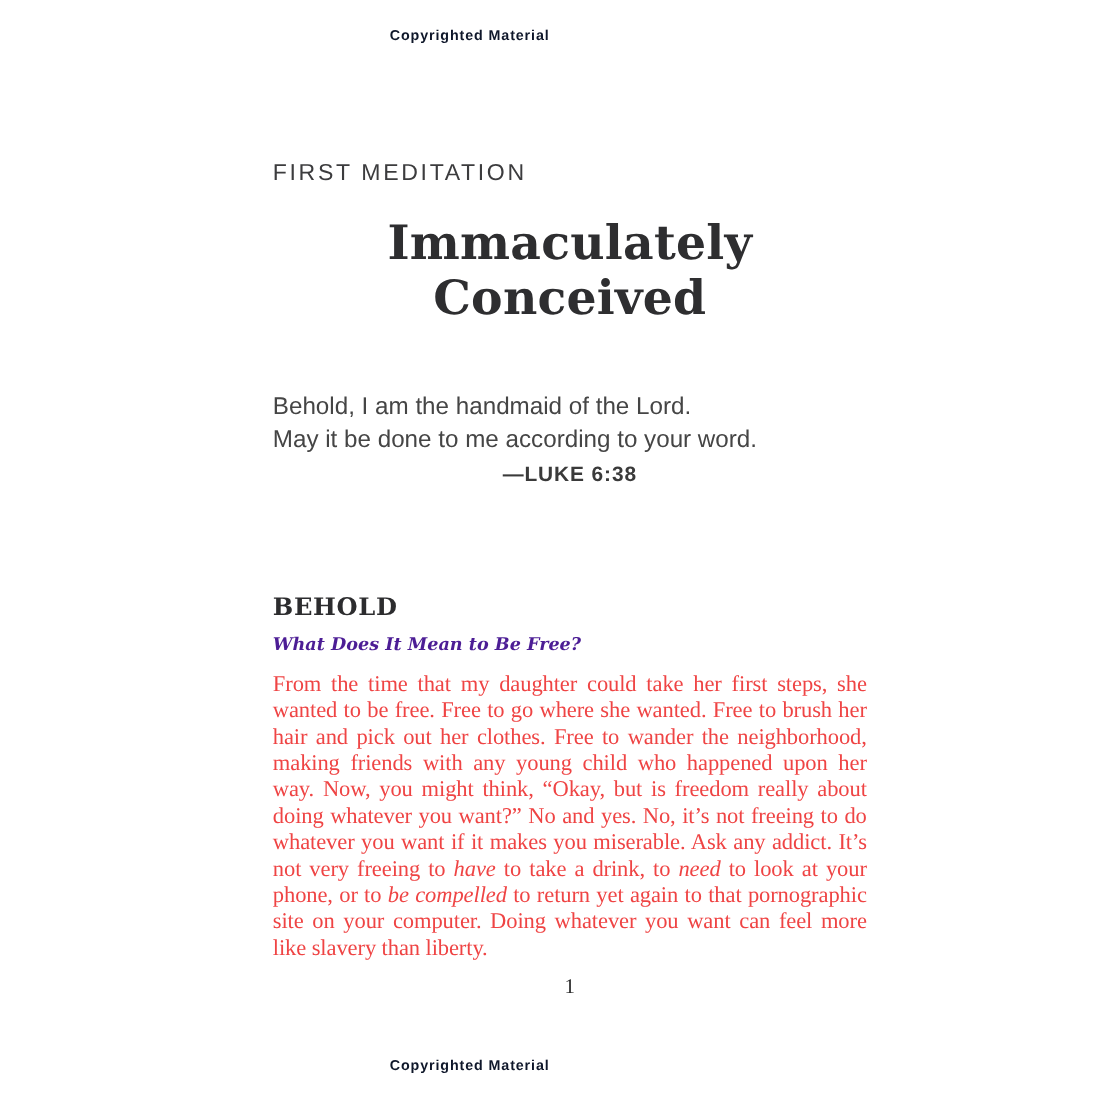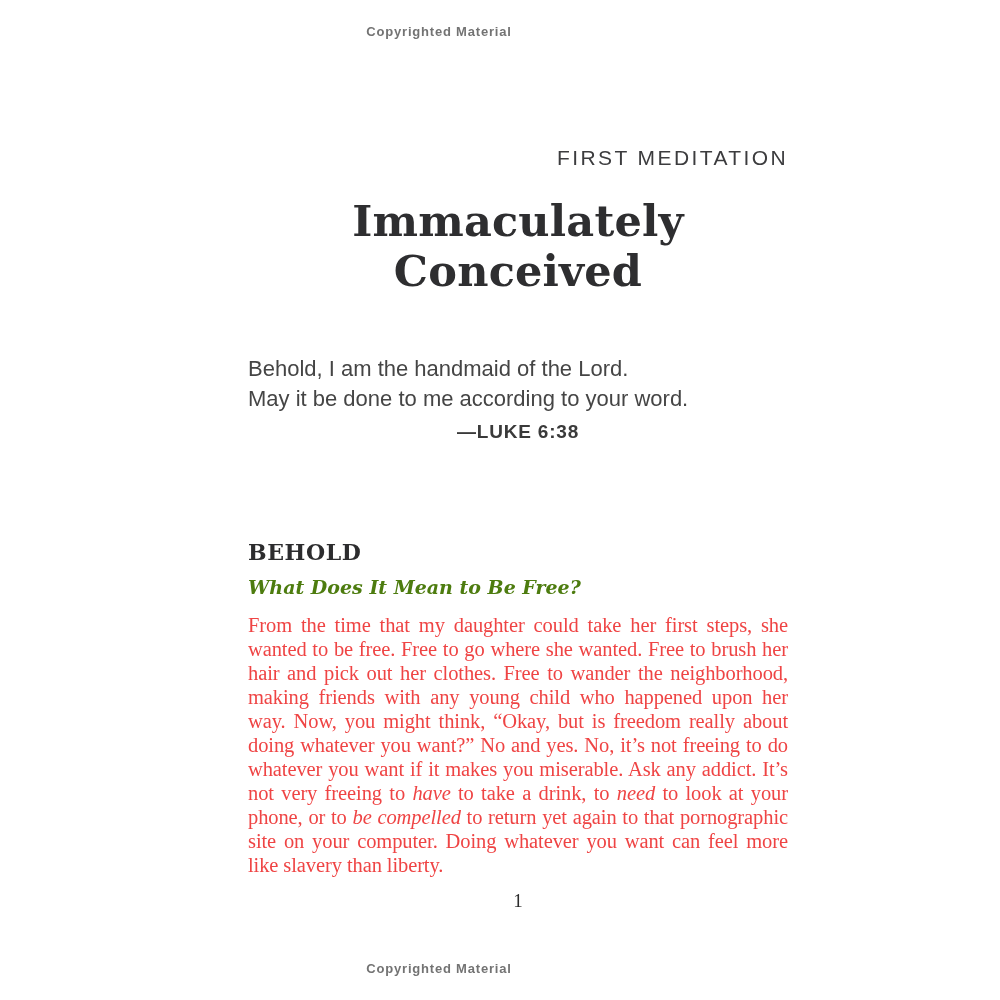--- a/index.html
+++ b/index.html
@@ -11,42 +11,42 @@
     position: relative;
     width: 1000px;
     height: 1000px;
     background: #ffffff;
     overflow: hidden;
     font-family: "Liberation Serif", serif;
     color: #2b2b2b;
   }
   .copyright {
     position: absolute;
-    left: 17px;
+    left: 5px;
     width: 844px;
     text-align: center;
     font-family: "Liberation Sans", sans-serif;
     font-size: 13px;
     font-weight: 600;
     letter-spacing: 0.8px;
-    color: #737373;
+    color: #0f172a;
   }
   .copyright.top { top: 24px; }
   .copyright.bottom { top: 961px; }
 
   .column {
     position: absolute;
     left: 248px;
     top: 0;
     width: 540px;
   }
 
   .kicker {
     margin-top: 146px;
-    text-align: right;
+    text-align: left;
     font-family: "Liberation Sans", sans-serif;
     font-size: 21px;
     font-weight: 500;
     letter-spacing: 2.4px;
     color: #3c3c3e;
   }
 
   .chapter-title {
     margin-top: 26px;
     text-align: center;
@@ -82,23 +82,23 @@
     font-size: 22px;
     font-weight: 700;
     letter-spacing: 0.6px;
     color: #2c2c2e;
   }
 
   .section-subheading {
     margin-top: 11px;
     font-family: "DejaVu Serif", "Liberation Serif", serif;
     font-style: italic;
-    font-size: 19px;
+    font-size: 16px;
     font-weight: 600;
-    color: #4d7c0f;
+    color: #4c1d95;
   }
 
   .body-paragraph {
     margin-top: 15px;
     font-size: 20.5px;
     line-height: 24px;
     letter-spacing: -0.1px;
     text-align: justify;
     color: #ef4444;
   }

